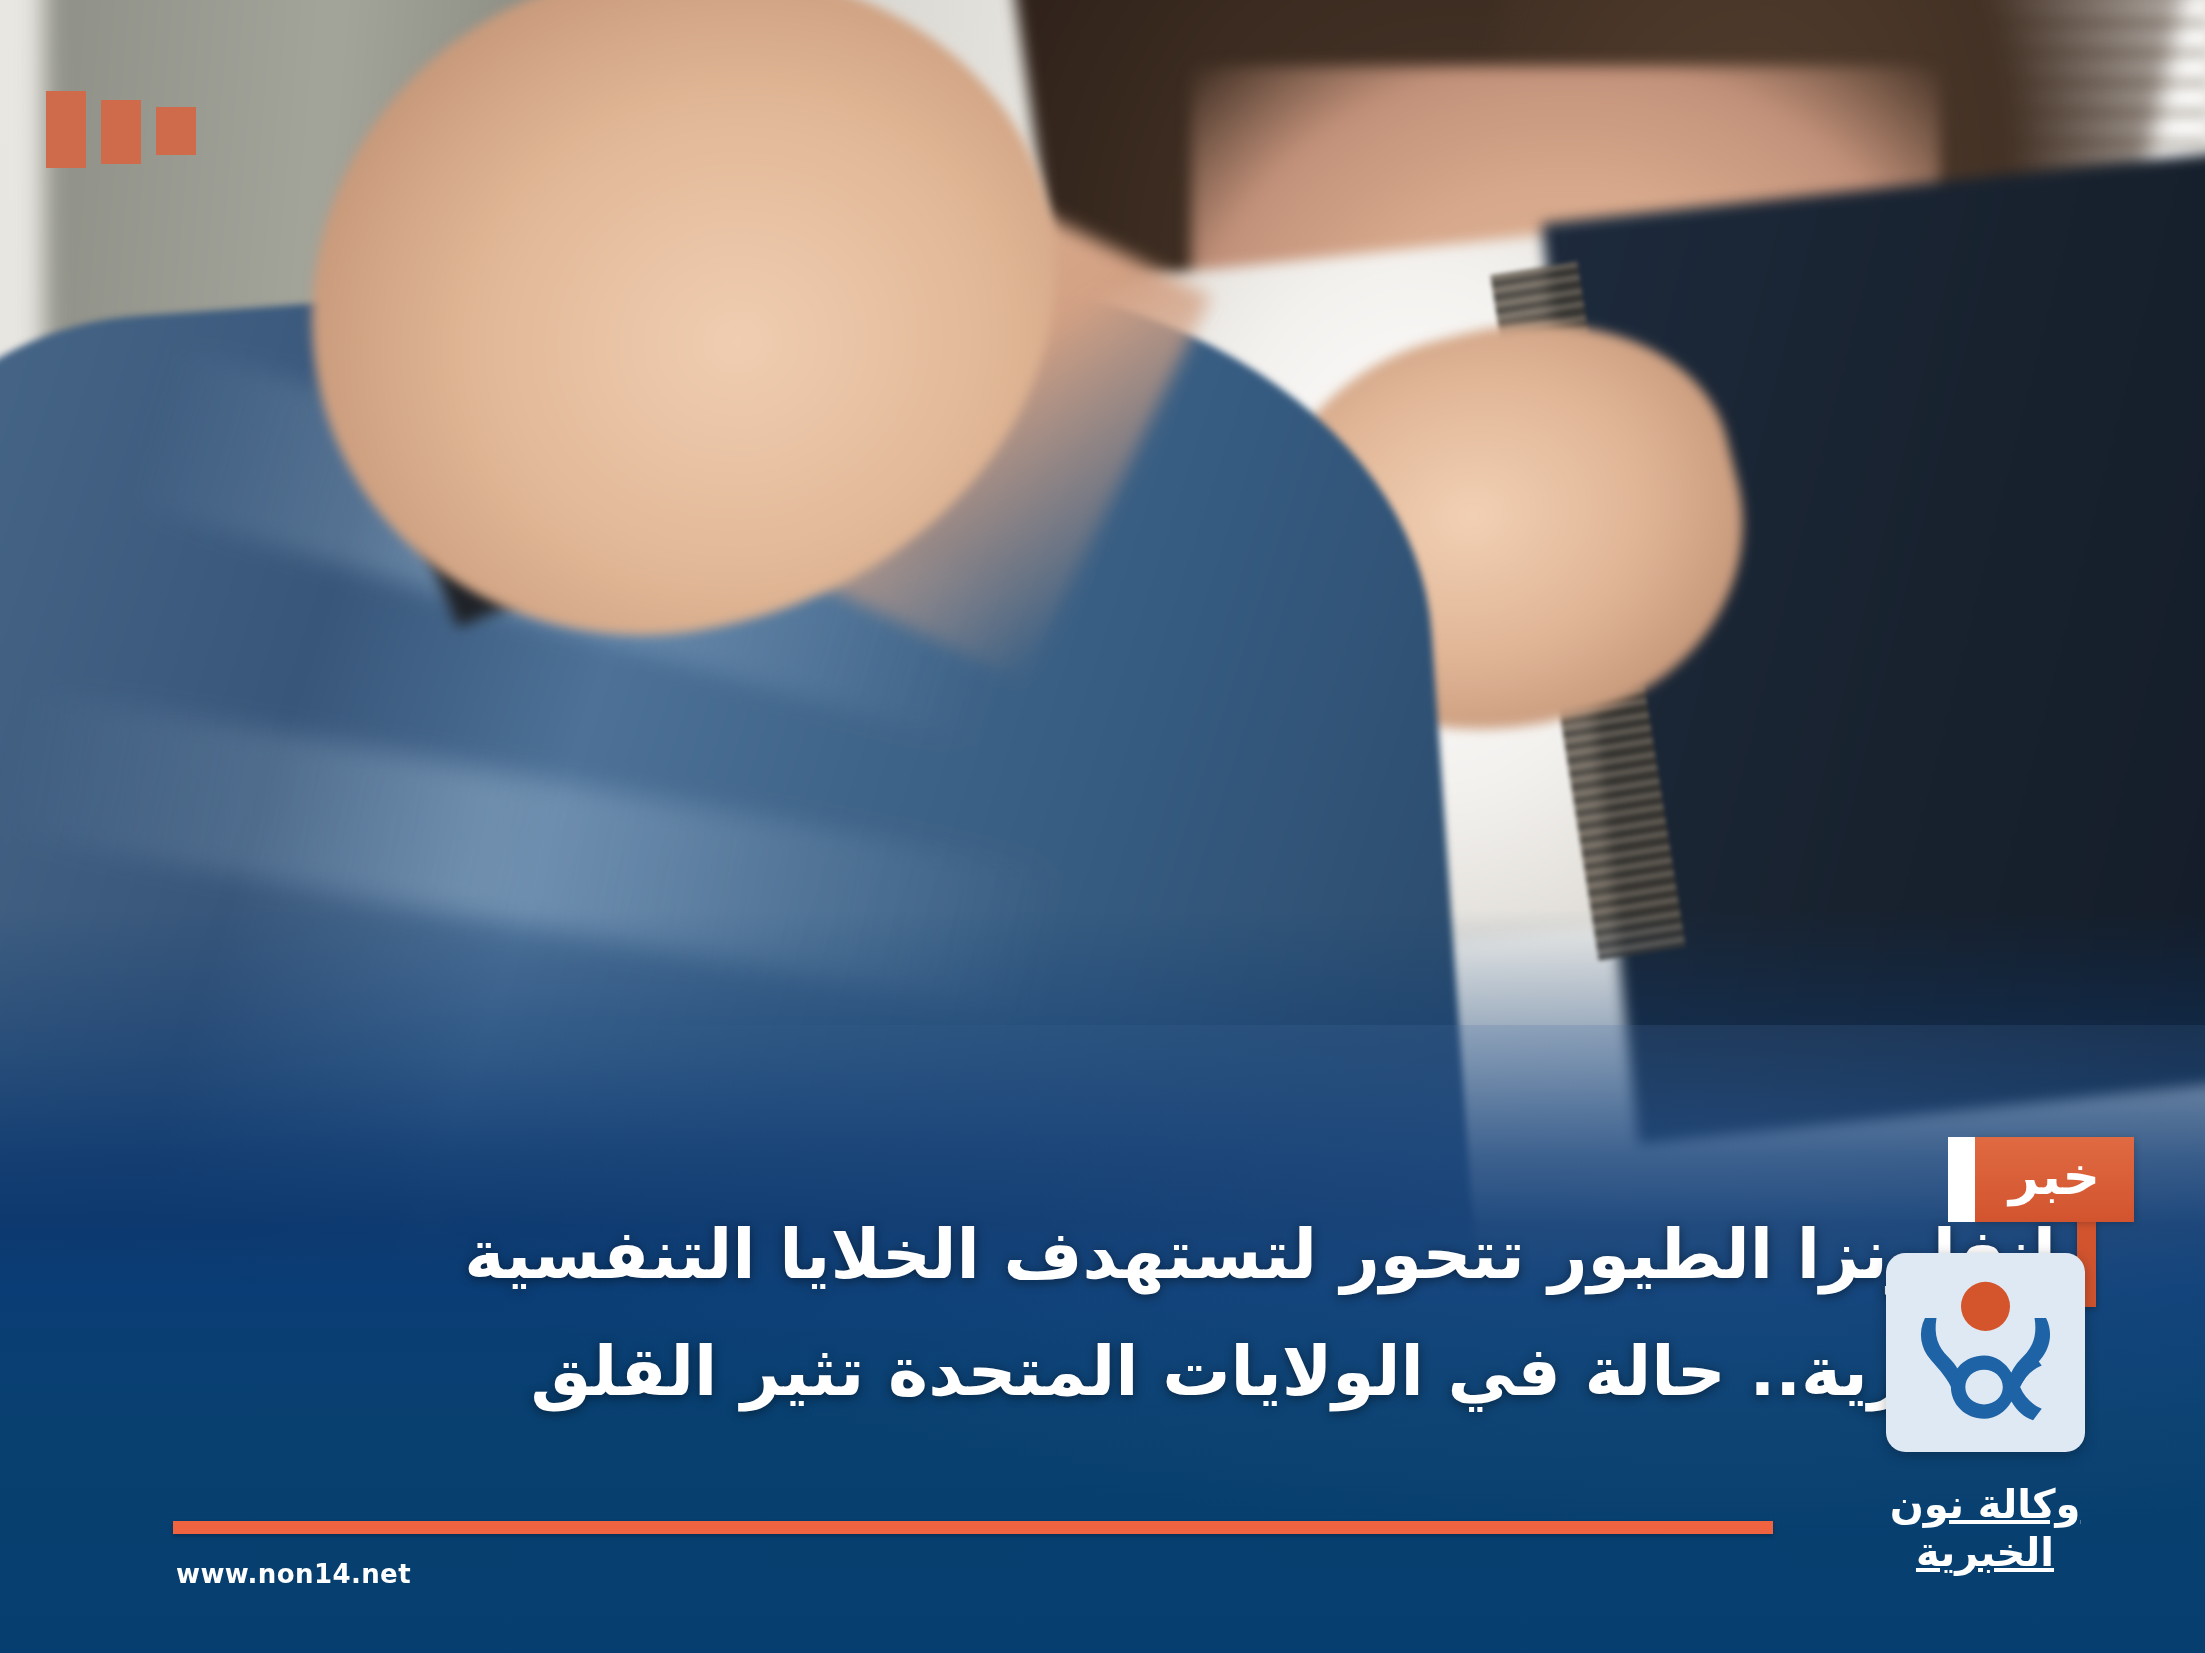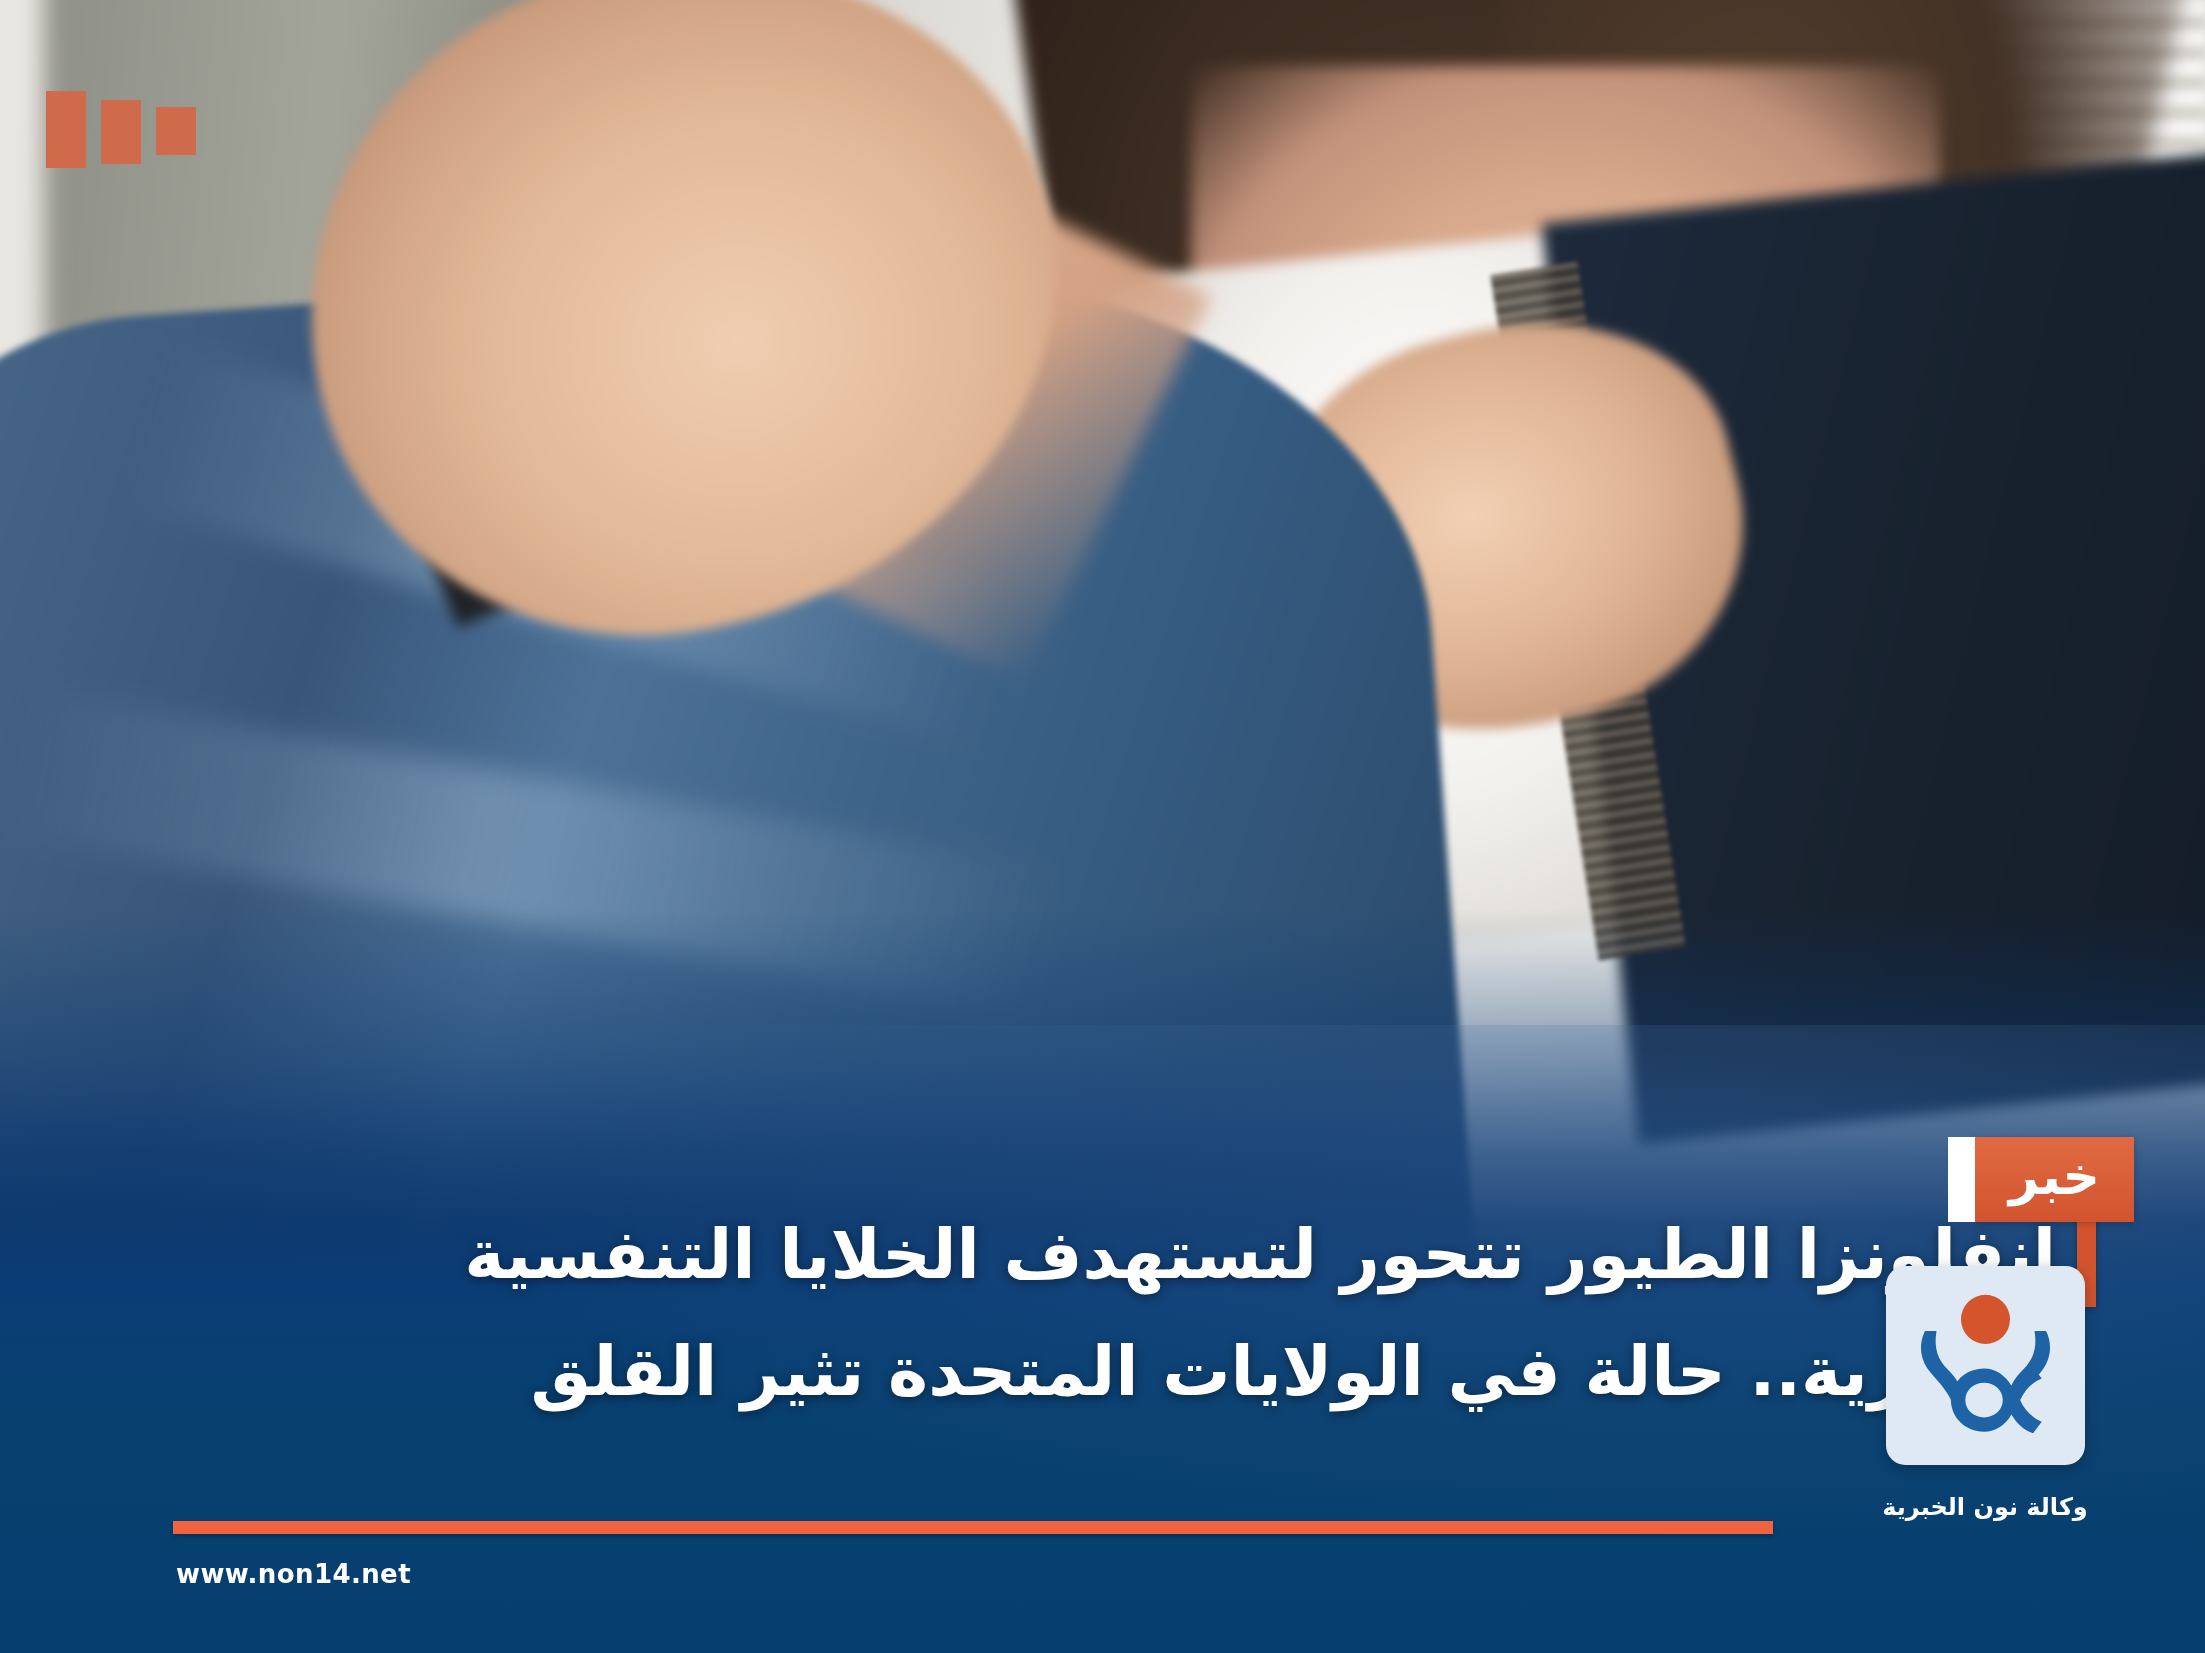--- a/index.html
+++ b/index.html
@@ -171,41 +171,41 @@
   .mark .b2 { height:64px;  margin-top:9px; }
   .mark .b3 { height:48px;  margin-top:16.4px; }
 
   
   .brand {
     position:absolute; top:1137px; right:71px;
     width:298px; text-align:center; direction:rtl;
   }
   .badge {
     position:relative; display:flex; justify-content:flex-start;
-    margin: 0 0 44px auto; width:220px;
+    margin: 0 0 31px auto; width:220px;
   }
   .badge-body {
     background: linear-gradient(180deg,#e06a42 0%, #d2542f 100%);
     color:#fff; font-size:52px; font-weight:700; line-height:1;
     padding: 13.4px 34px 19.4px; letter-spacing:0;
     box-shadow: 0 2.2px 7.4px rgba(0,0,0,.25);
   }
   .badge-tab { width:27px; background:#ffffff; }
 
   .logo-tile {
     width:199px; height:199px; margin:0 auto;
     background:#dfe9f4; border-radius:19.4px;
     box-shadow: 0 3px 13.4px rgba(0,0,0,.28);
     display:flex; align-items:center; justify-content:center;
   }
   .logo-tile svg { width:173px; height:173px; display:block; }
 
   .brand-name {
     margin-top:28px; color:#ffffff;
-    font-size:24px; font-weight:700; line-height:1.2;
+    font-size:40px; font-weight:700; line-height:1.2;text-decoration:underline;
   }
 
   
   .headline {
     position:absolute; right:149px; top:1197px; width:1660px;
     direction:rtl; text-align:right;
     color:#ffffff; font-size:68px; font-weight:700; line-height:1.72;
     text-shadow: 0 2.2px 10.4px rgba(0,0,0,.45);
   }
   .headline-accent {

